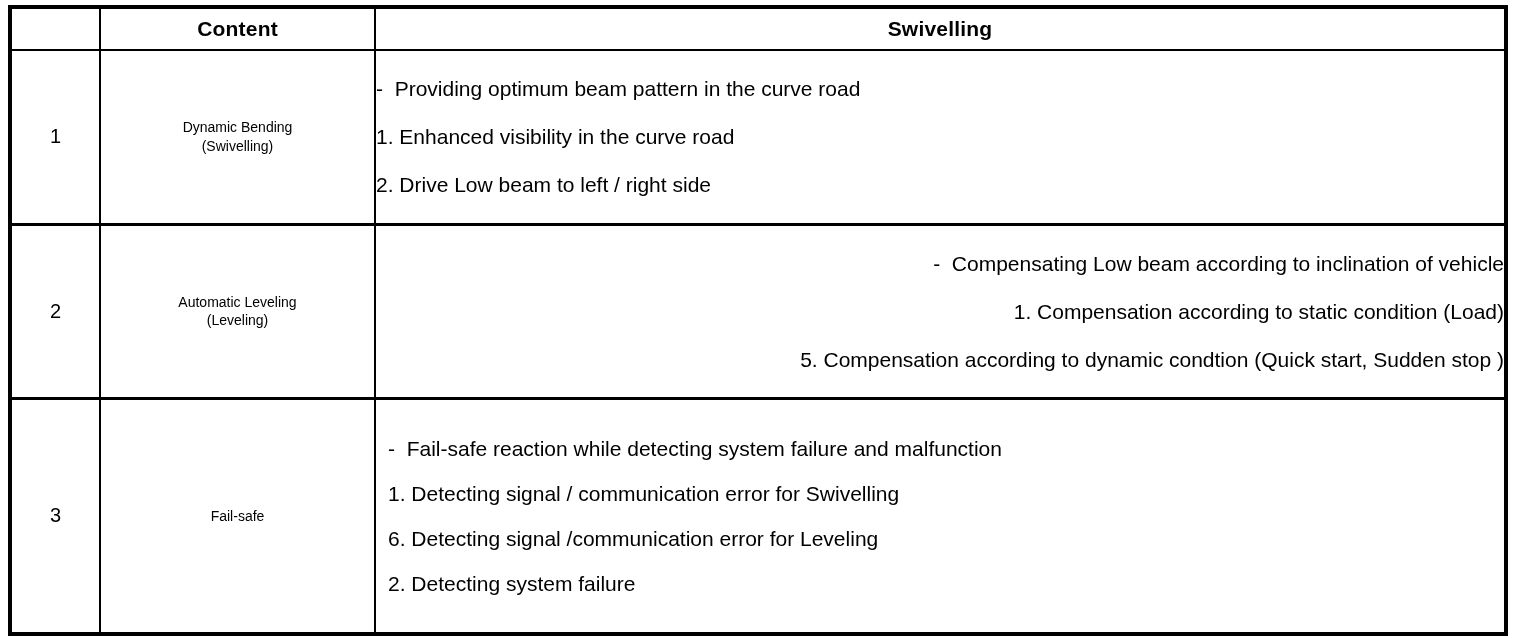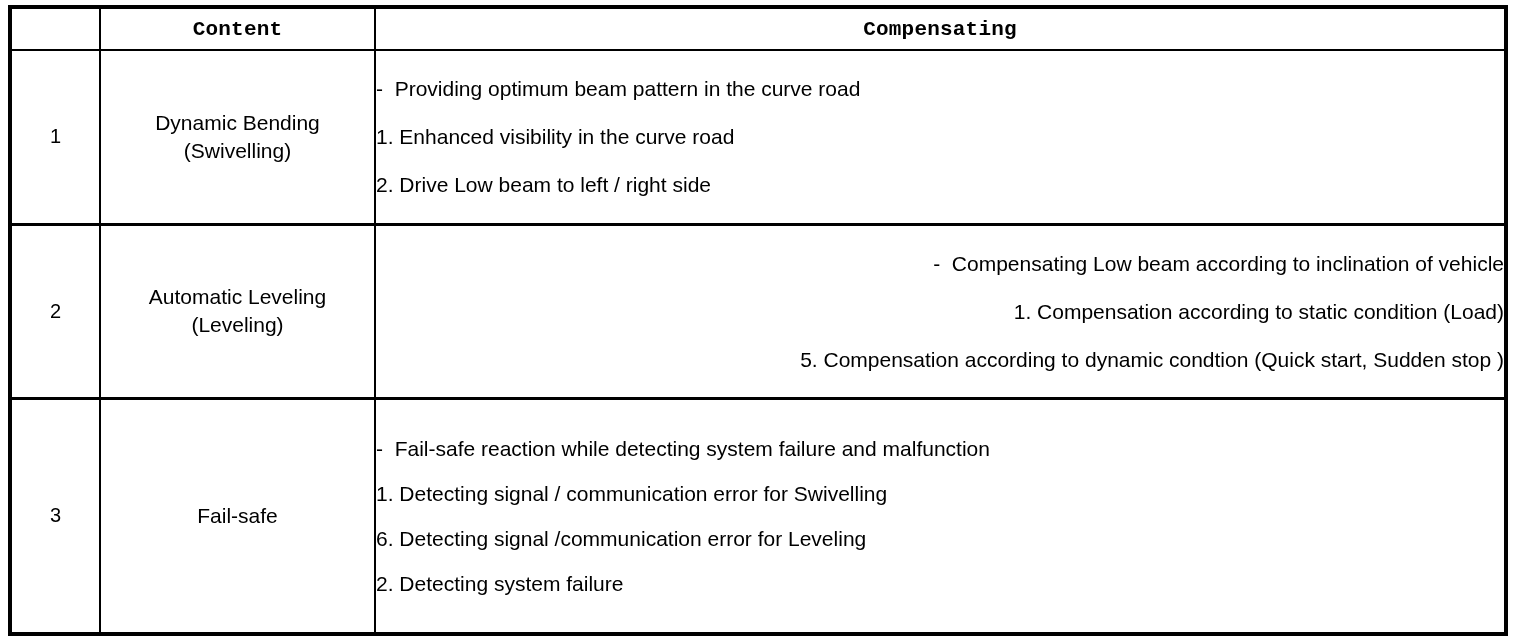--- a/index.html
+++ b/index.html
@@ -52,21 +52,20 @@
   }
 
   
   .header-row th {
     height: 40px;
     border-bottom: 2px solid #000000;
     font-size: 21px;
     font-weight: bold;
     text-align: center;
     letter-spacing: 0.2px;
-    font-family: Liberation Mono, monospace;
   }
   .header-row th.th-index { border-left: none; }
   .header-row th.th-desc { border-right: none; }
 
   
   .body-row > td {
     border-top: 3px solid #000000;
     margin-left: 8px;
   }
   .body-row:first-of-type > td {
@@ -75,21 +74,21 @@
   .body-row > td.cell-index { border-left: none; }
   .body-row > td.cell-desc { border-right: none; }
 
   .cell-index {
     text-align: center;
     font-size: 20px;
   }
 
   .cell-content {
     text-align: center;
-    font-size: 21px;
+    font-size: 14px;
     line-height: 1.32;
   }
   .cell-content .content-line {
     display: block;
     white-space: nowrap;
   }
 
   .cell-desc {
     text-align: left;
     font-size: 21px;
@@ -105,21 +104,21 @@
     display: block;
     white-space: pre;
     line-height: 1;
     padding: 0;
     margin: 0;
   }
 
   
   .row-1 .desc-line { margin: 27px 0; }
   .row-2 .desc-line { margin: 27px 0; text-align: right; }
-  .row-3 .desc-line { margin: 24px 0; }
+  .row-3 .desc-line { margin: 24px 0; padding-left: 12px; }
 
   .row-1 { height: 174px; }
   .row-2 { height: 174px; }
   .row-3 { height: 236px; }
 </style>
 </head>
 <body>
 
 <div class="page">
 
@@ -127,21 +126,21 @@
     <colgroup>
       <col class="col-index">
       <col class="col-content">
       <col class="col-desc">
     </colgroup>
 
     <thead>
       <tr class="header-row">
         <th class="th-index"></th>
         <th class="th-content">Content</th>
-        <th class="th-desc">Compensating</th>
+        <th class="th-desc">Swivelling</th>
       </tr>
     </thead>
 
     <tbody>
 
       <tr class="body-row row-1">
         <td class="cell-index">1</td>
         <td class="cell-content">
           <span class="content-line">Dynamic Bending</span>
           <span class="content-line">(Swivelling)</span>

